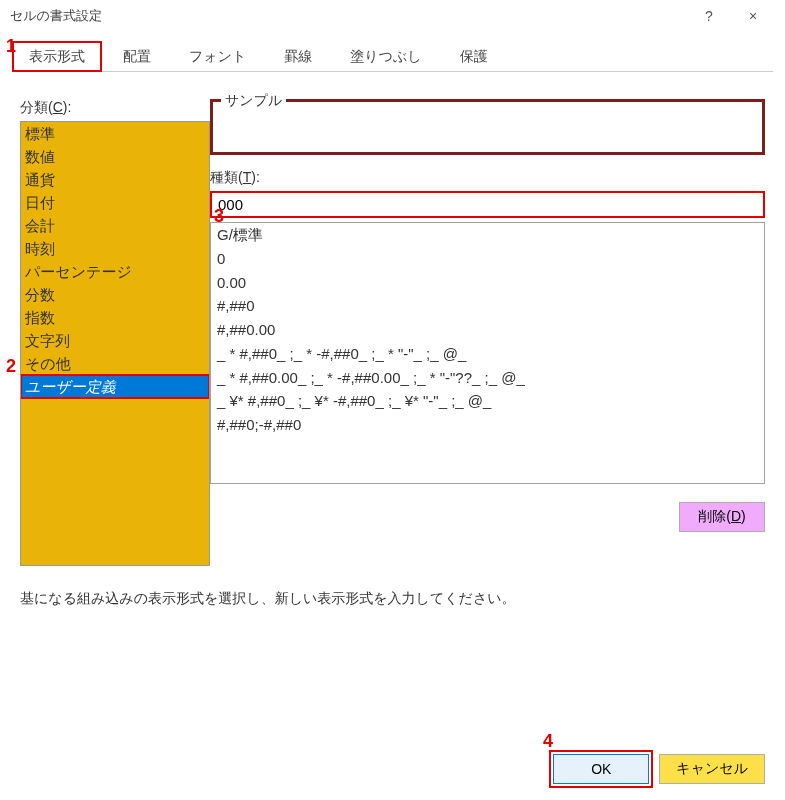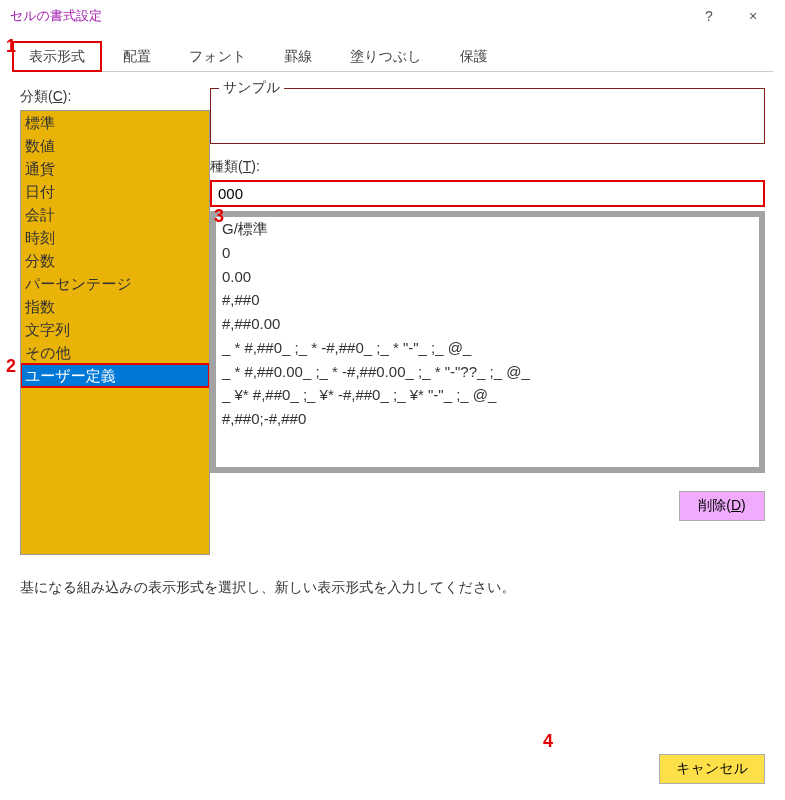--- a/index.html
+++ b/index.html
@@ -11,38 +11,38 @@
       height: 800px;
       position: relative;
       color: #333;
     }
     .titlebar {
       display: flex;
       align-items: center;
       padding: 6px 10px;
       height: 32px;
     }
-    .titlebar .title { flex: 1; font-size: 13px; color: #a21caf; }
+    .titlebar .title { flex: 1; font-size: 13px; color: #404040; }
     .titlebar .btns { display: flex; gap: 0; }
     .titlebar .btn {
       width: 44px; height: 28px;
       display: flex; align-items: center; justify-content: center;
       font-size: 14px; color: #555;
     }
     .callout {
       position: absolute;
       color: #e20000;
       font-weight: bold;
       font-size: 18px;
       z-index: 10;
     }
     .tabs {
       display: flex;
       border-bottom: 1px solid #ccc;
-      margin: 8px 12px 0 12px;
+      margin: 8px 12px 11px 12px;
       position: relative;
     }
     .tab {
       padding: 6px 16px;
       border: 1px solid transparent;
       border-bottom: none;
       font-size: 14px;
       color: #444;
       margin-right: 4px;
       position: relative;
@@ -76,27 +76,28 @@
     .listbox::-webkit-scrollbar-thumb { background: #c0c0c0; }
     .listitem {
       padding: 1px 4px;
       font-size: 15px;
       line-height: 1.4;
       cursor: default;
     }
     .listitem.selected {
       background: #0078d7;
       color: #fff;
+      font-style: italic;
     }
     .listitem.marked {
       outline: 2px solid #e20000;
       outline-offset: -1px;
     }
     .group {
-      border: 1px solid #7f1d1d;
+      border: 3px solid #7f1d1d;
       padding: 18px 10px 10px 10px;
       position: relative;
       height: 56px;
       margin-bottom: 14px;
     }
     .group .legend {
       position: absolute;
       top: -10px; left: 8px;
       background: #fff;
       padding: 0 4px;
@@ -104,21 +105,21 @@
     }
     .type-input {
       width: 100%;
       border: 2px solid #e20000;
       padding: 3px 6px;
       font-size: 15px;
       font-family: inherit;
       outline: none;
     }
     .formatlist {
-      border: 6px solid #a3a3a3;
+      border: 1px solid #a3a3a3;
       height: 262px;
       overflow-y: scroll;
       margin-top: 4px;
       background: #fff;
     }
     .formatlist::-webkit-scrollbar { width: 17px; }
     .formatlist::-webkit-scrollbar-track { background: #f0f0f0; }
     .formatlist::-webkit-scrollbar-thumb { background: #c0c0c0; }
     .formatitem {
       padding: 1px 6px;
@@ -194,22 +195,22 @@
       <div class="label">
         <span>分類(</span><u>C</u><span>):</span>
       </div>
       <div class="listbox">
         <div class="listitem">標準</div>
         <div class="listitem">数値</div>
         <div class="listitem">通貨</div>
         <div class="listitem">日付</div>
         <div class="listitem">会計</div>
         <div class="listitem">時刻</div>
+        <div class="listitem">パーセンテージ</div>
         <div class="listitem">分数</div>
-        <div class="listitem">パーセンテージ</div>
         <div class="listitem">指数</div>
         <div class="listitem">文字列</div>
         <div class="listitem">その他</div>
         <div class="listitem selected marked">ユーザー定義</div>
       </div>
     </div>
 
     <div class="col-right">
       <div class="group">
         <div class="legend">サンプル</div>
@@ -239,14 +240,15 @@
           <span>削除(</span><u>D</u><span>)</span>
         </button>
       </div>
     </div>
   </div>
 
   <div class="hint">基になる組み込みの表示形式を選択し、新しい表示形式を入力してください。</div>
 </div>
 
 <div class="footer">
+  <button class="btn-ok">OK</button>
   <button class="btn-cancel">キャンセル</button>
 </div>
 
 </body></html>

